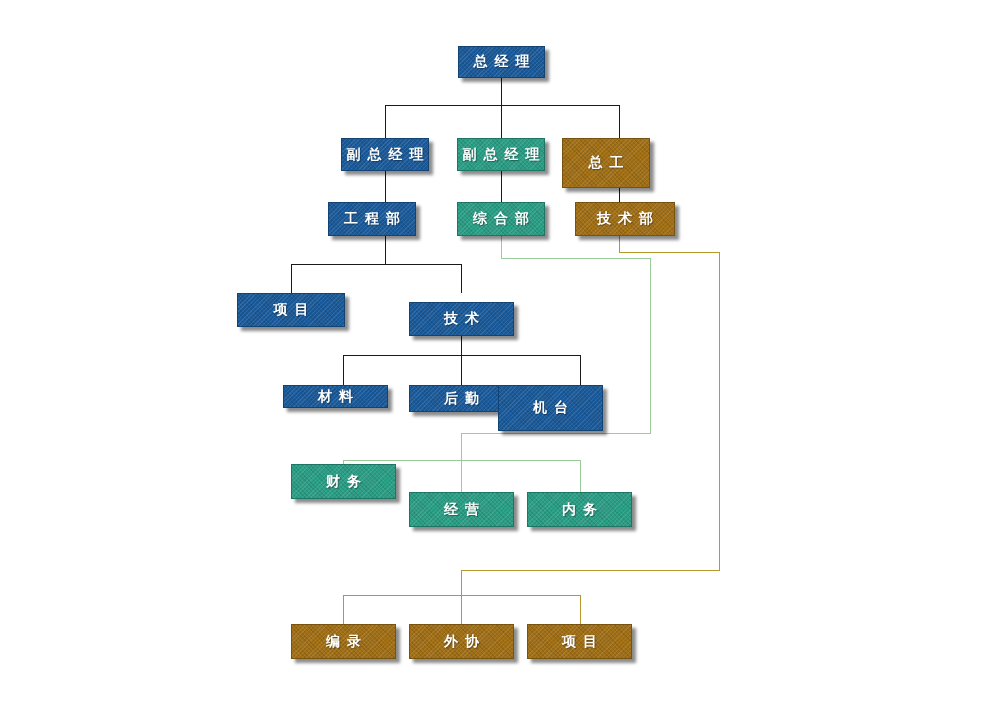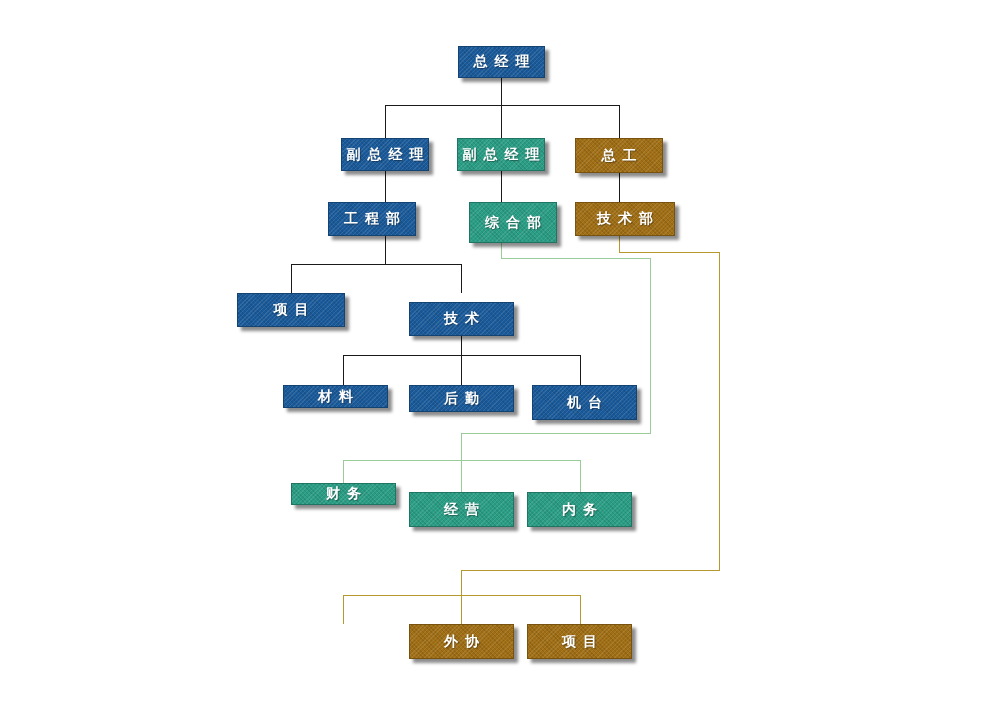--- a/index.html
+++ b/index.html
@@ -93,61 +93,64 @@
   <div class="node blue" style="left:458px;top:46px;width:87px;height:32px">
     <span class="label">总经理</span>
   </div>
 
   <div class="node blue" style="left:341px;top:138px;width:88px;height:33px">
     <span class="label">副总经理</span>
   </div>
   <div class="node teal" style="left:457px;top:138px;width:88px;height:33px">
     <span class="label">副总经理</span>
   </div>
-  <div class="node gold" style="left:575px;top:138px;width:88px;height:35px">
+  <div class="node gold" style="left:562px;top:138px;width:88px;height:50px">
     <span class="label">总工</span>
   </div>
 
   <div class="node blue" style="left:328px;top:202px;width:88px;height:34px">
     <span class="label">工程部</span>
   </div>
-  <div class="node teal" style="left:469px;top:202px;width:88px;height:41px">
+  <div class="node teal" style="left:457px;top:202px;width:88px;height:34px">
     <span class="label">综合部</span>
   </div>
   <div class="node gold" style="left:575px;top:202px;width:100px;height:34px">
     <span class="label">技术部</span>
   </div>
 
   <div class="node blue" style="left:237px;top:293px;width:108px;height:34px">
     <span class="label">项目</span>
   </div>
   <div class="node blue" style="left:409px;top:302px;width:105px;height:34px">
     <span class="label">技术</span>
   </div>
 
   <div class="node blue" style="left:283px;top:385px;width:105px;height:23px">
     <span class="label">材料</span>
   </div>
   <div class="node blue" style="left:409px;top:385px;width:105px;height:27px">
     <span class="label">后勤</span>
   </div>
-  <div class="node blue" style="left:532px;top:385px;width:105px;height:35px">
+  <div class="node blue" style="left:498px;top:385px;width:105px;height:46px">
     <span class="label">机台</span>
   </div>
 
-  <div class="node teal" style="left:291px;top:483px;width:105px;height:22px">
+  <div class="node teal" style="left:291px;top:464px;width:105px;height:35px">
     <span class="label">财务</span>
   </div>
   <div class="node teal" style="left:527px;top:492px;width:105px;height:35px">
     <span class="label">内务</span>
   </div>
   <div class="node teal" style="left:409px;top:492px;width:105px;height:35px">
     <span class="label">经营</span>
   </div>
 
+  <div class="node gold" style="left:291px;top:624px;width:105px;height:35px">
+    <span class="label">编录</span>
+  </div>
   <div class="node gold" style="left:409px;top:624px;width:105px;height:35px">
     <span class="label">外协</span>
   </div>
   <div class="node gold" style="left:527px;top:624px;width:105px;height:35px">
     <span class="label">项目</span>
   </div>
 
 </div>
 
 </body></html>

